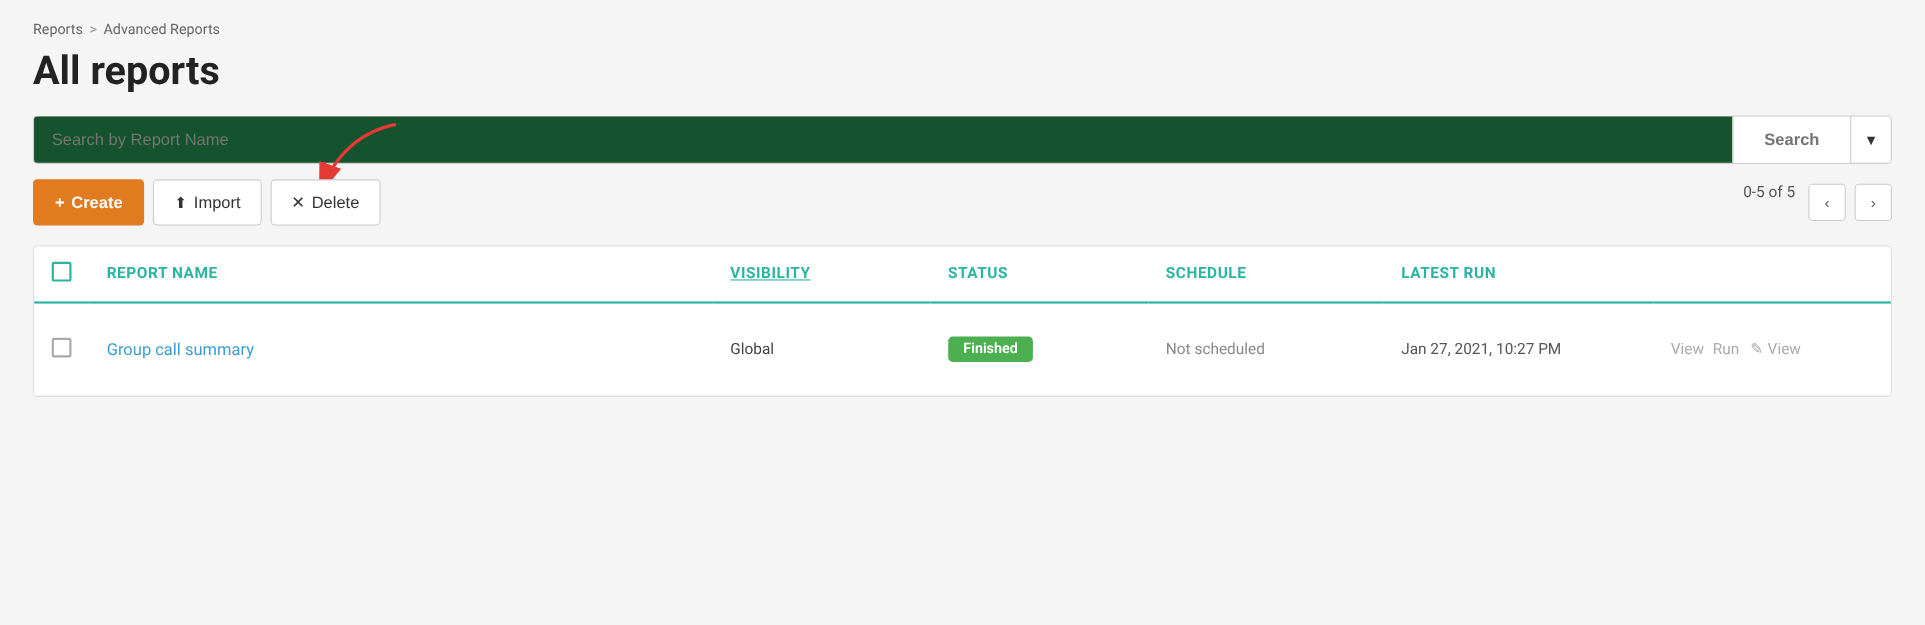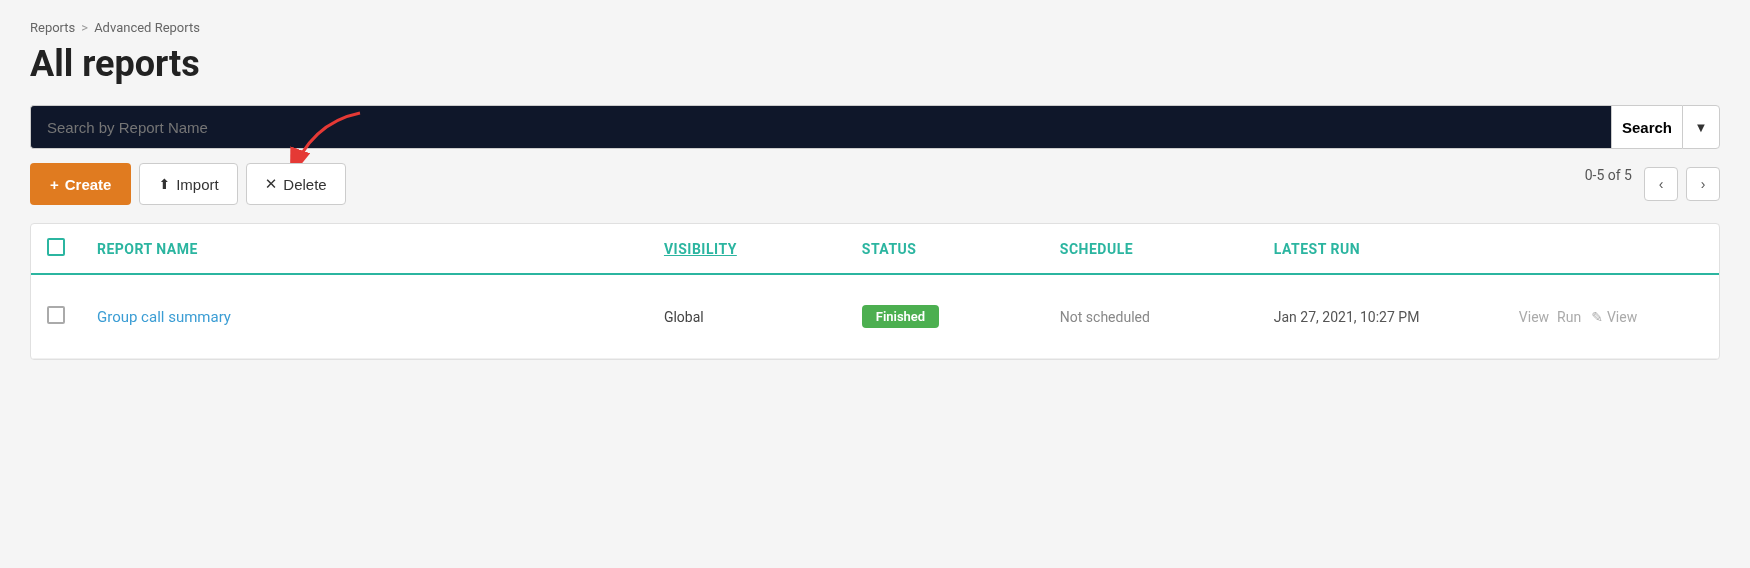--- a/index.html
+++ b/index.html
@@ -41,33 +41,33 @@
       gap: 0;
     }
     .search-input {
       flex: 1;
       height: 44px;
       border: 1px solid #ccc;
       border-right: none;
       padding: 4px 16px;
       font-size: 15px;
       color: #999;
-      background: #0f172a;
+      background: #14532d;
       outline: none;
       border-radius: 4px 0 0 4px;
     }
     .search-btn {
       height: 44px;
-      padding: 0 10px;
+      padding: 0 28px;
       background: #fff;
       border: 1px solid #ccc;
       border-right: none;
       font-size: 15px;
       font-weight: 600;
-      color: #000000;
+      color: #737373;
       cursor: pointer;
     }
     .search-dropdown-btn {
       height: 44px;
       width: 38px;
       background: #fff;
       border: 1px solid #ccc;
       font-size: 13px;
       color: #333;
       cursor: pointer;

